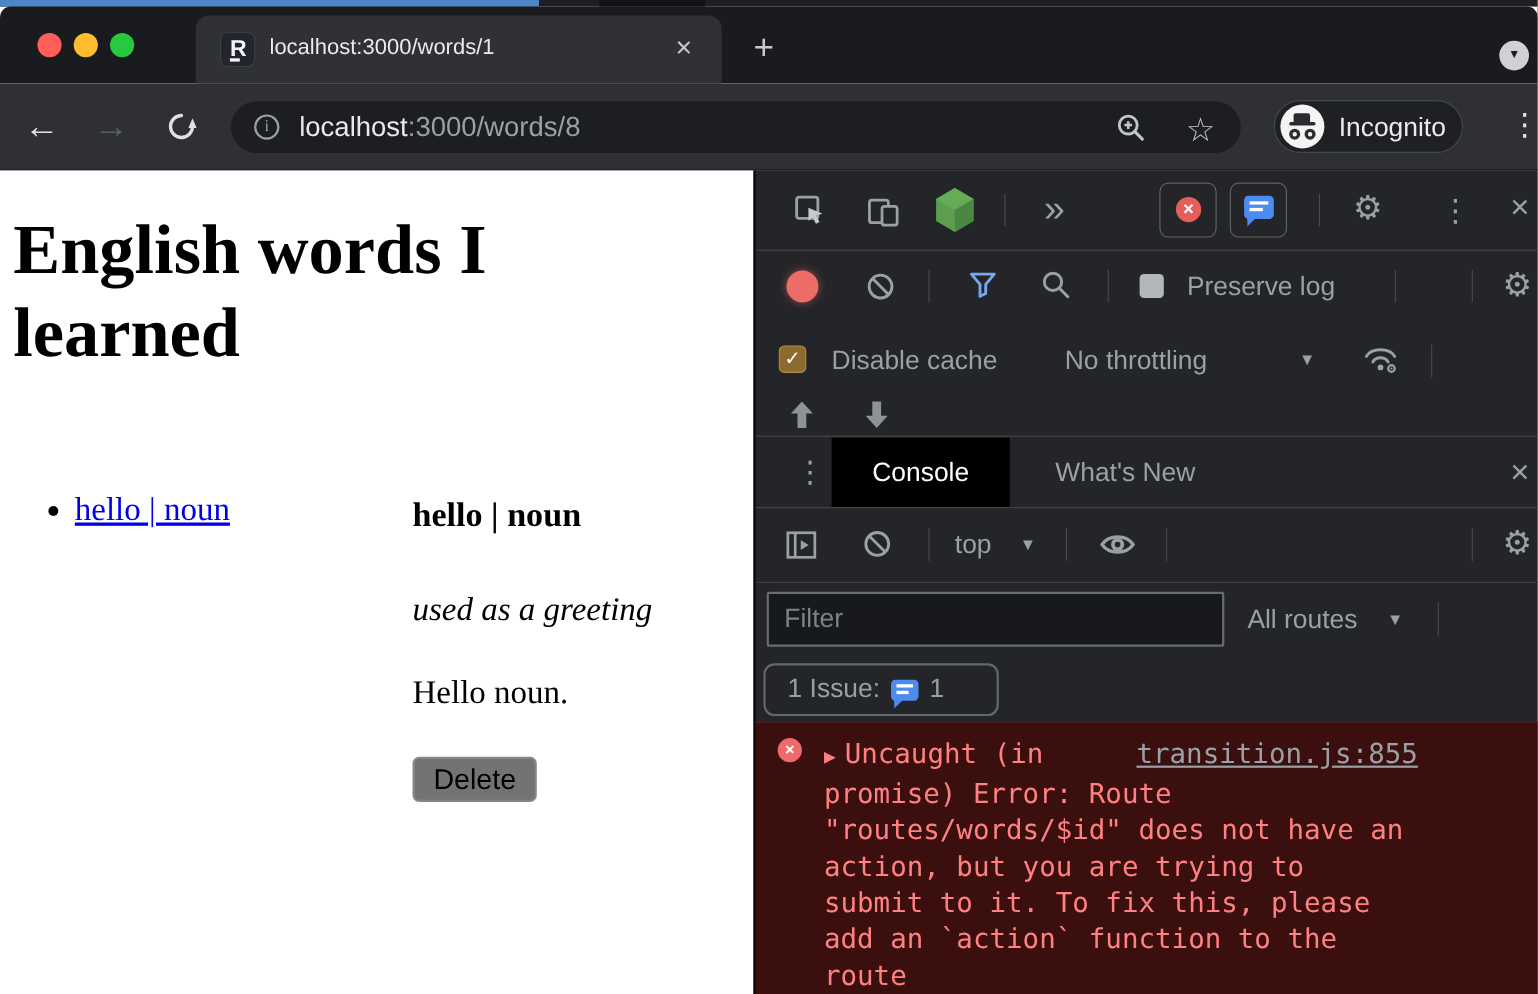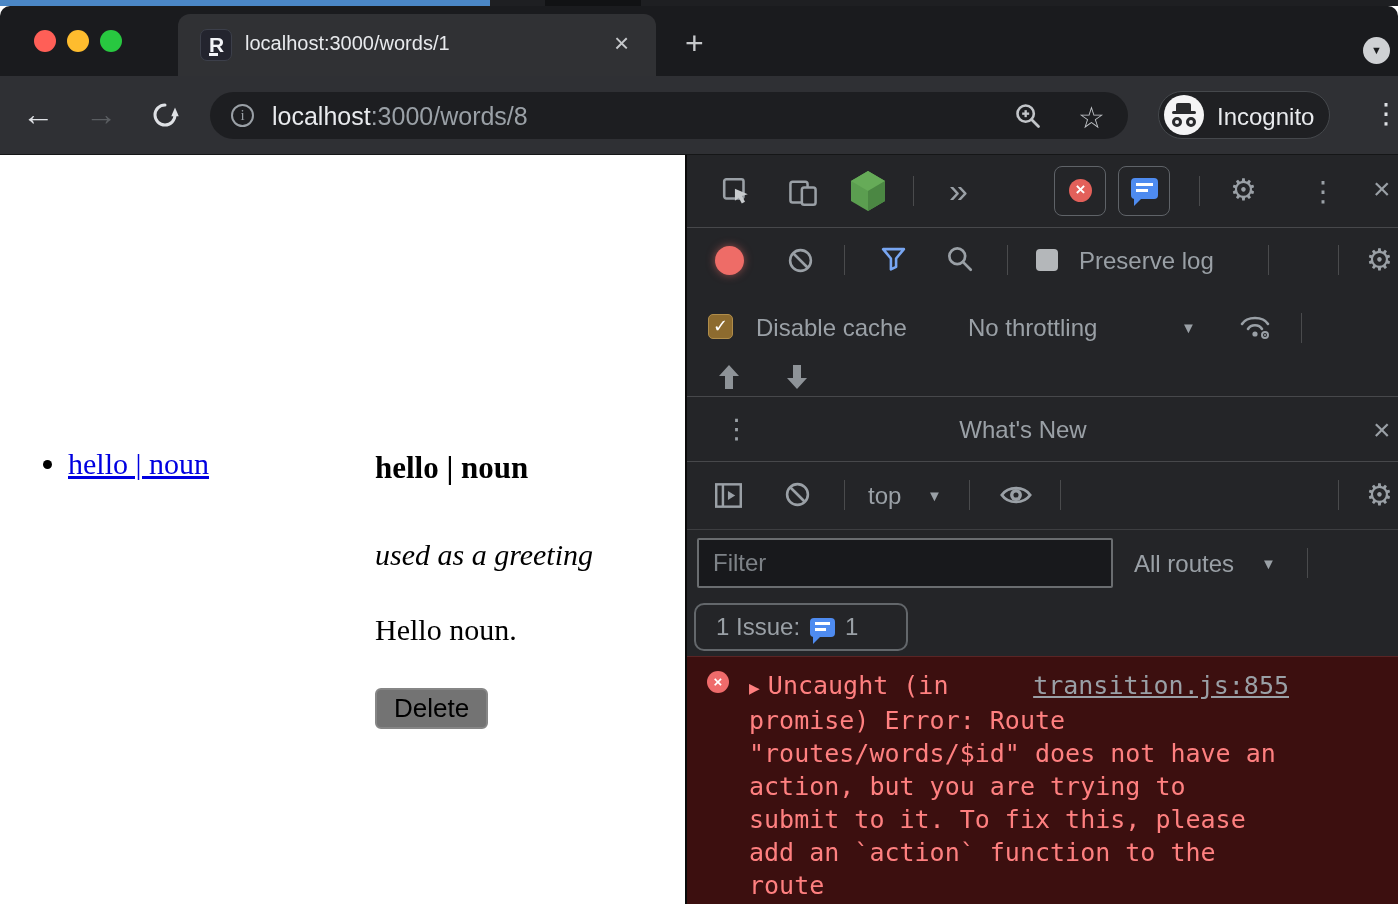--- a/index.html
+++ b/index.html
@@ -171,20 +171,21 @@
           <div class="abs hat-brim"></div>
         <div class="abs glass-l"></div>
           <div class="abs glass-r"></div>
       </div>
       <div class="abs incog-label">Incognito</div>
     </div>
     <div class="abs kebab" style="left:1372px;top:24px;">⋮</div>
   </div>
 
   <div class="abs webpage">
+    <h1 class="abs page-h1">English words I learned</h1>
 
     <ul class="abs word-list">
       <li>
         <a class="word-link" href="#">hello | noun</a>
       </li>
     </ul>
 
     <div class="abs detail">
       <h3 class="detail-h">hello | noun</h3>
       <em class="detail-def">used as a greeting</em>
@@ -261,20 +262,21 @@
 
     <svg class="arrow-ic" style="left:31px;" width="22" height="34" viewBox="0 0 22 26">
       <path d="M11 1 L21 12 H15 V25 H7 V12 H1 Z" fill="#8e9398"></path>
     </svg>
     <svg class="arrow-ic" style="left:99px;" width="22" height="34" viewBox="0 0 22 26">
       <path d="M11 25 L21 14 H15 V1 H7 V14 H1 Z" fill="#8e9398"></path>
     </svg>
     <div class="hline" style="top:241px;"></div>
 
     <div class="glyph" style="left:36px;top:258px;font-size:27px;">⋮</div>
+    <div class="drawer-tab active" style="left:69px;width:162px;">Console</div>
     <div class="drawer-tab" style="left:256px;width:160px;">What's New</div>
     <div class="glyph" style="left:686px;top:258px;font-size:30px;">×</div>
     <div class="hline" style="top:306px;"></div>
 
     <svg class="ico" style="left:27px;top:326px;" width="29" height="29" viewBox="0 0 26 26">
       <rect x="2" y="3" width="22" height="20" fill="none" stroke="#9aa0a6" stroke-width="2.2"></rect>
       <line x1="8" y1="3" x2="8" y2="23" stroke="#9aa0a6" stroke-width="2.2"></line>
       <path d="M12.5 9 L19 13 L12.5 17 Z" fill="#9aa0a6"></path>
     </svg>
     <svg class="ico" style="left:97px;top:326px;" width="27" height="27" viewBox="0 0 26 26">

